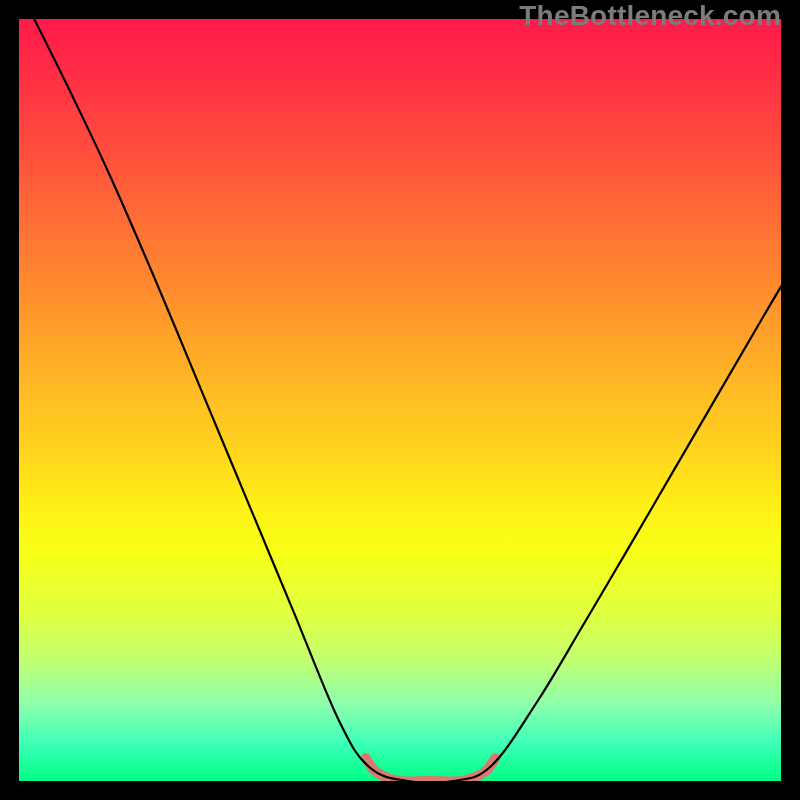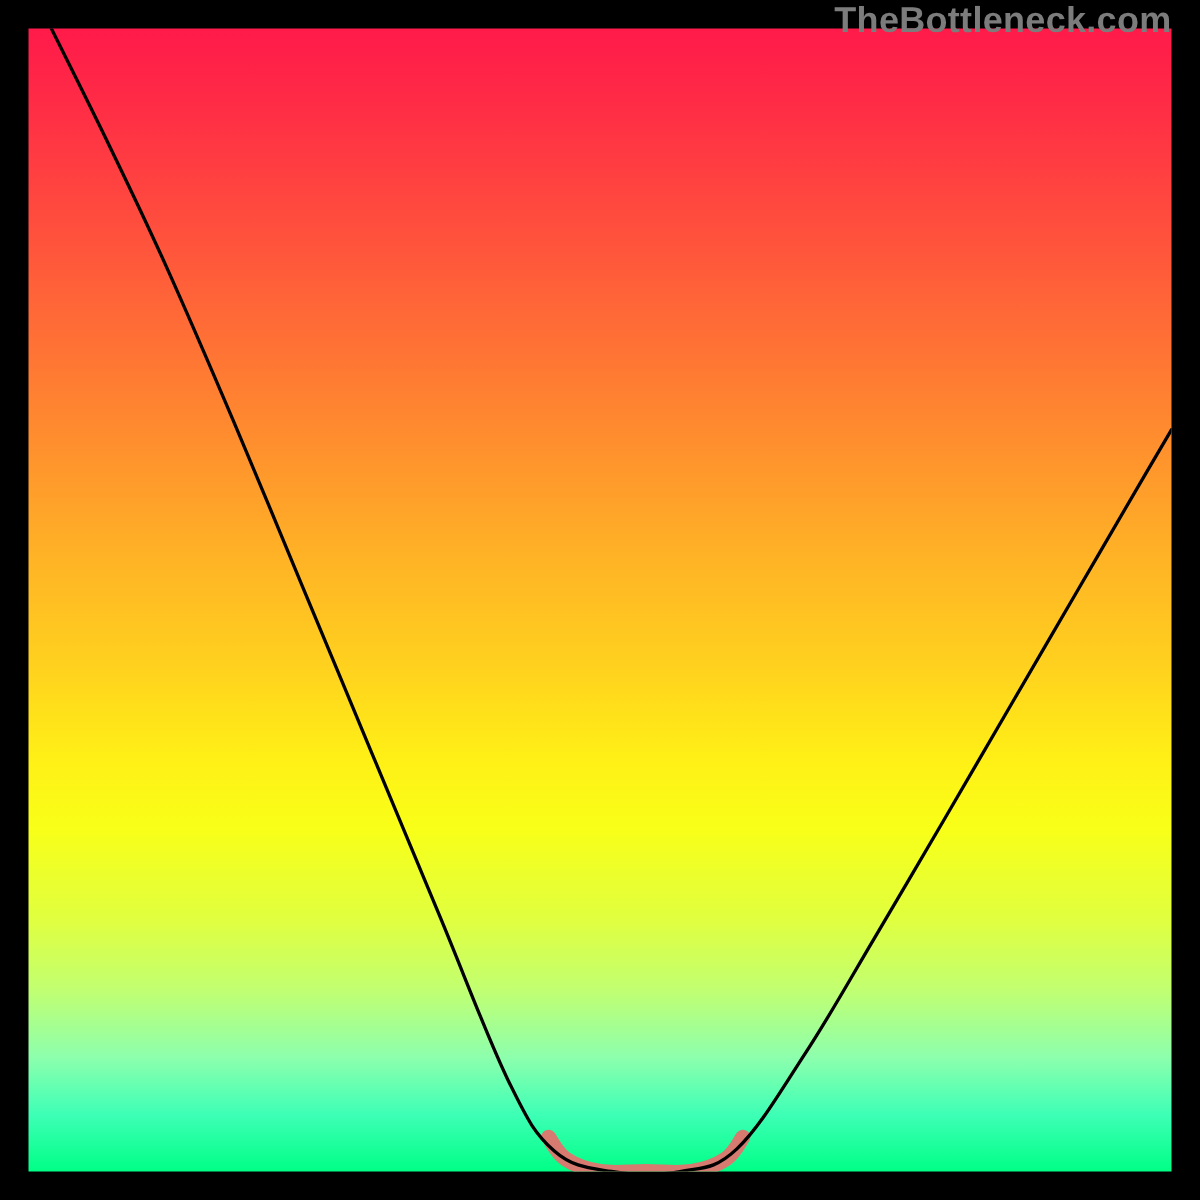--- a/index.html
+++ b/index.html
@@ -37,21 +37,21 @@
       #8dffad 90%,
       #3effb6 95%,
       #00ff86 100%
     );
   }
   .watermark {
     position: absolute;
     top: 0px;
     right: 19px;
     font-family: Arial, Helvetica, sans-serif;
-    font-size: 24px;
+    font-size: 28px;
     font-weight: bold;
     color: #7c7c7c;
     letter-spacing: 0.2px;
     pointer-events: none;
   }
   svg.curve {
     position: absolute;
     left: 0;
     top: 0;
     width: 762px;

